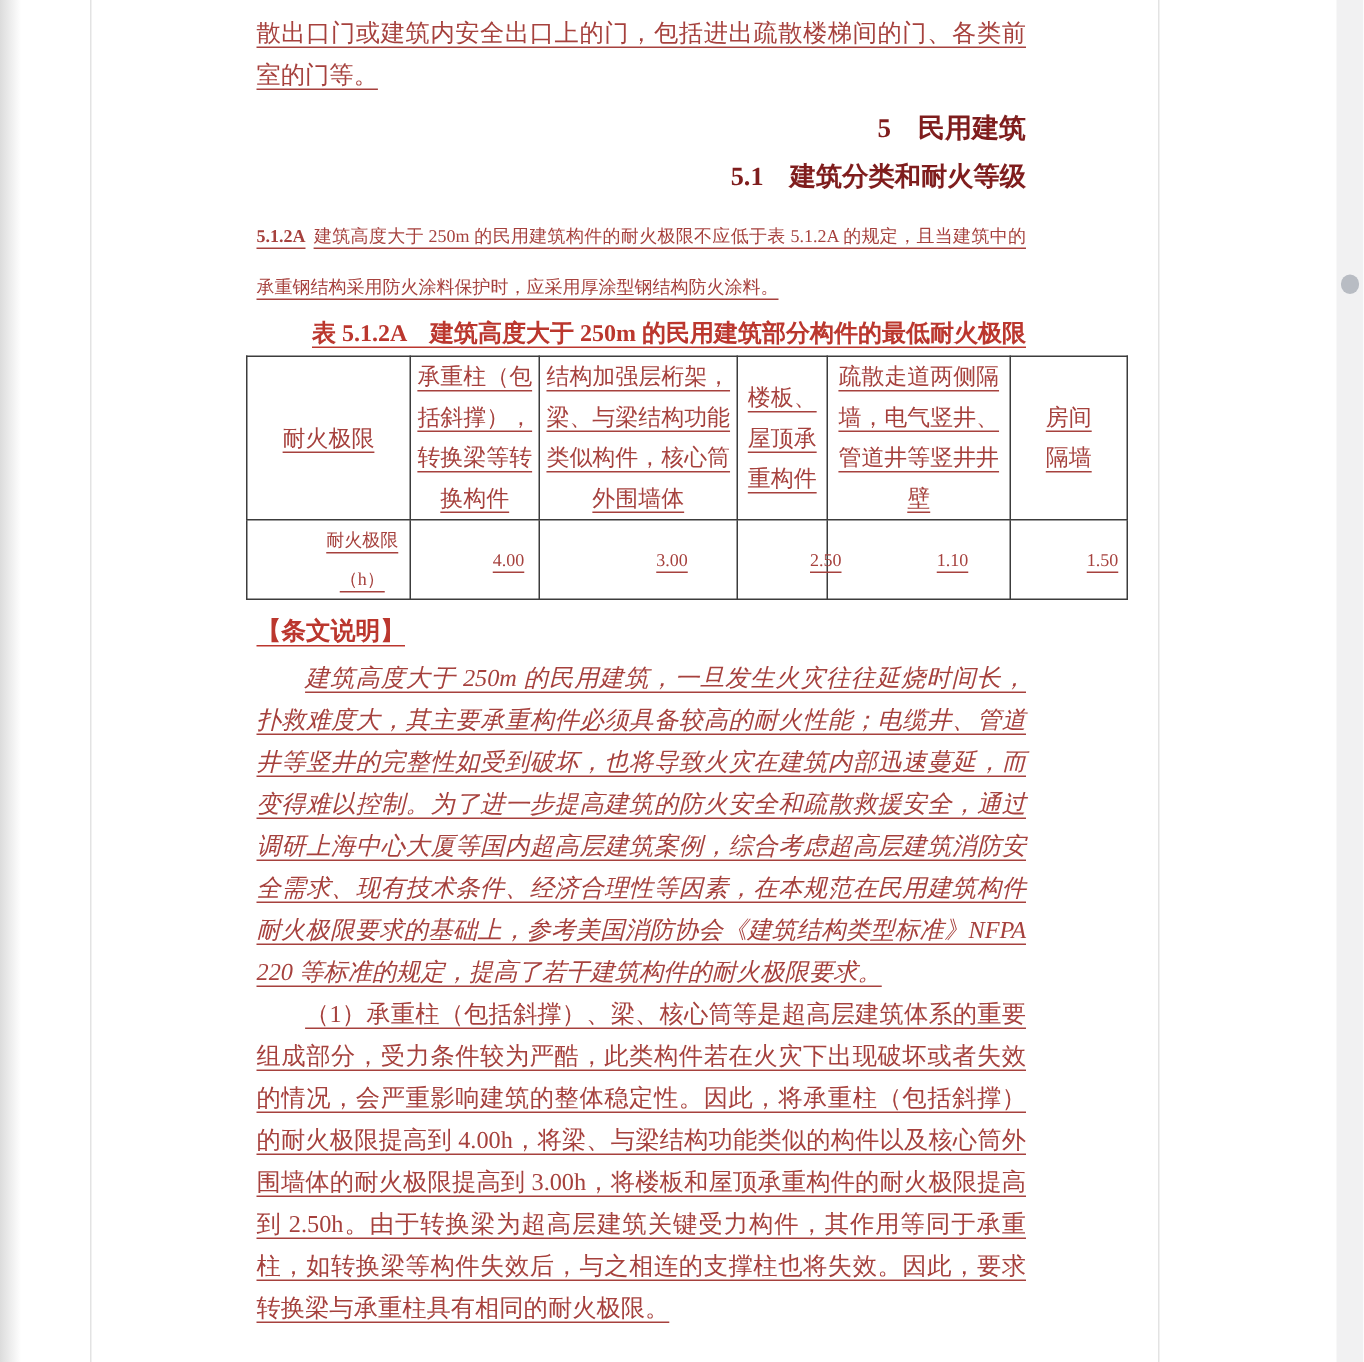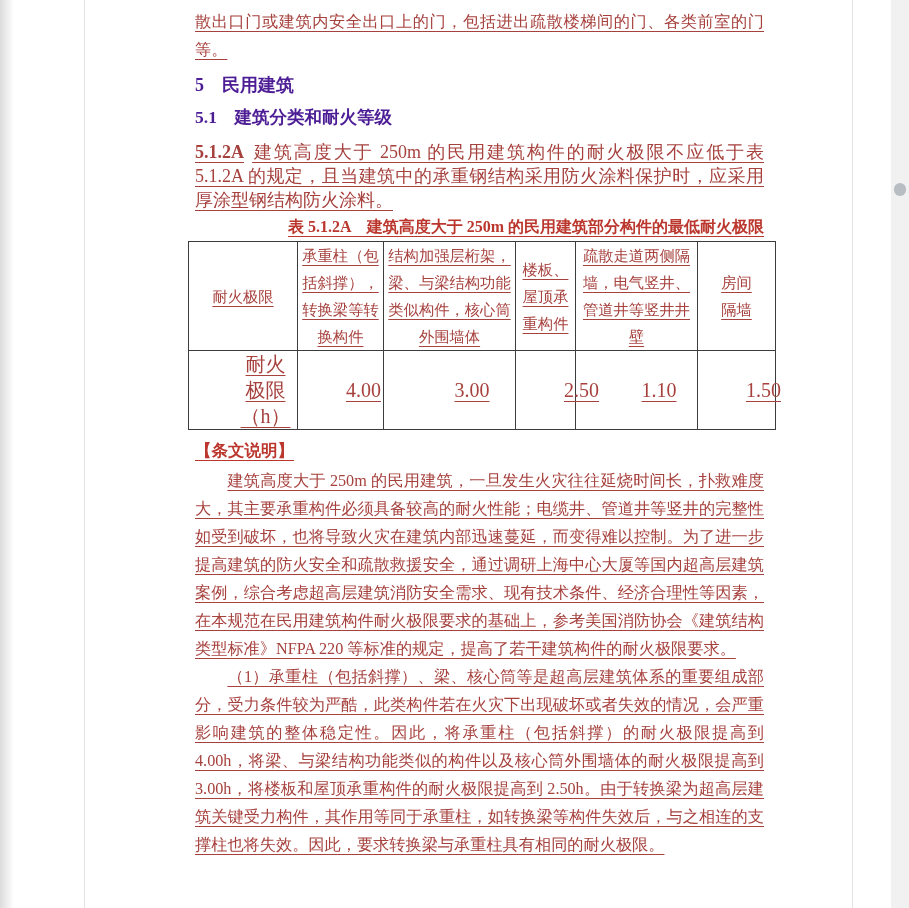--- a/index.html
+++ b/index.html
@@ -1,43 +1,43 @@
 <!DOCTYPE html>
 <html><head>
 <meta charset="utf-8">
 <style>
   html,body{margin:0;padding:0;width:909px;height:908px;overflow:hidden;background:#ffffff;}
   body{font-family:"Liberation Serif","DejaVu Serif",serif;position:relative;
        --red-body:#a6413d;--red-strong:#bb372e;--text-black:#262626;--table-border:#3c3c3c;
        --page-border:#e3e3e3;--scroll-track:#f1f1f2;--scroll-thumb:#b8bcc3;}
   .left-shadow{position:absolute;left:0;top:0;width:14px;height:908px;
        background:linear-gradient(90deg,#dcdcdc,rgba(255,255,255,0));}
-  .page{position:absolute;left:60px;top:0;width:769px;height:908px;background:#fff;
-       border-left:1px solid var(--page-border);border-right:1px solid var(--page-border);box-sizing:border-box;margin-left:24px;}
+  .page{position:absolute;left:60px;top:0;width:713px;height:908px;background:#fff;
+       border-left:1px solid var(--page-border);border-right:1px solid var(--page-border);box-sizing:border-box;}
   .content{padding:8px 88px 0 110px;}
   p{margin:0;text-align:justify;}
   .u{text-decoration:underline;text-underline-offset:4px;text-decoration-thickness:1px;}
   .cont-line{font-size:16.2px;line-height:28px;color:var(--red-body);}
   .black-para{font-size:16.2px;line-height:29px;color:var(--text-black);text-indent:2em;margin-top:2px;}
-  h1,h2{text-align:left;color:#4c1d95;font-weight:bold;}
+  h1,h2{text-align:right;color:#7f1d1d;font-weight:bold;}
   h1{font-size:18px;line-height:26px;margin:8px 0 0;}
   h2{font-size:17.5px;line-height:26px;margin:6px 0 0;}
-  .clause{font-size:18px;line-height:24px;color:var(--red-body);margin-top:10px;}
+  .clause{font-size:12px;line-height:34px;color:var(--red-body);margin-top:10px;}
   .clause .num{font-weight:bold;margin-right:.45em;}
   .caption{text-align:right;font-weight:bold;color:var(--red-strong);font-size:16px;line-height:24px;margin-top:3px;}
   table{border-collapse:collapse;table-layout:fixed;width:587px;margin:2px 0 0 -7px;}
   th,td{border:1px solid var(--table-border);color:var(--red-body);font-weight:normal;
         text-align:center;vertical-align:middle;padding:0 3px;box-sizing:border-box;}
   thead th{font-size:15.3px;line-height:27px;height:108px;}
-  tbody td{font-size:20px;line-height:26px;height:26px;padding-left:48px;}
+  tbody td{font-size:12px;line-height:26px;height:26px;padding-left:48px;}
   .cell-narrow{padding:0 17px;text-align:center;}
   .comm-label-row{margin-top:9px;line-height:24px;}
   .comm-label{font-weight:bold;color:var(--red-strong);font-size:16.5px;}
   .comm-para{font-size:16.2px;line-height:28px;color:var(--red-body);text-indent:2em;}
-  .comm-para.first{margin-top:4px;}
+  .comm-para.first{margin-top:4px;font-style:italic;}
   .scroll-track{position:absolute;right:0;top:0;width:18px;height:908px;background:var(--scroll-track);}
   .scroll-thumb{position:absolute;left:3px;top:183px;width:12px;height:13px;border-radius:7px;background:var(--scroll-thumb);}
 </style>
 </head>
 <body style="--red-body: #a6413d; --red-strong: #bb372e; --text-black: #262626; --table-border: #3c3c3c; --page-border: #e3e3e3; --scroll-track: #f1f1f2; --scroll-thumb: #b8bcc3;">
 
 <div class="left-shadow"></div>
 
 <div class="page">
   <div class="content">

